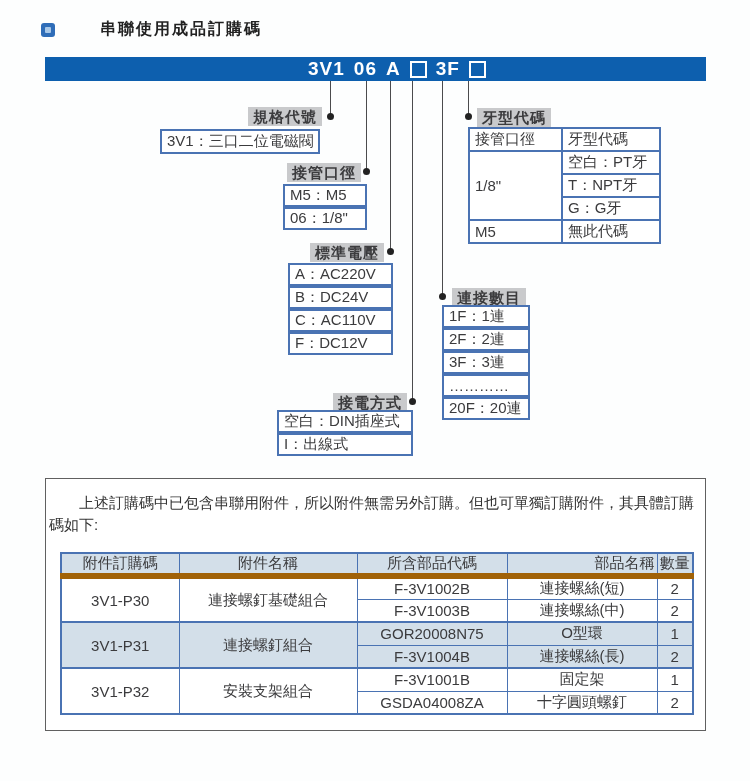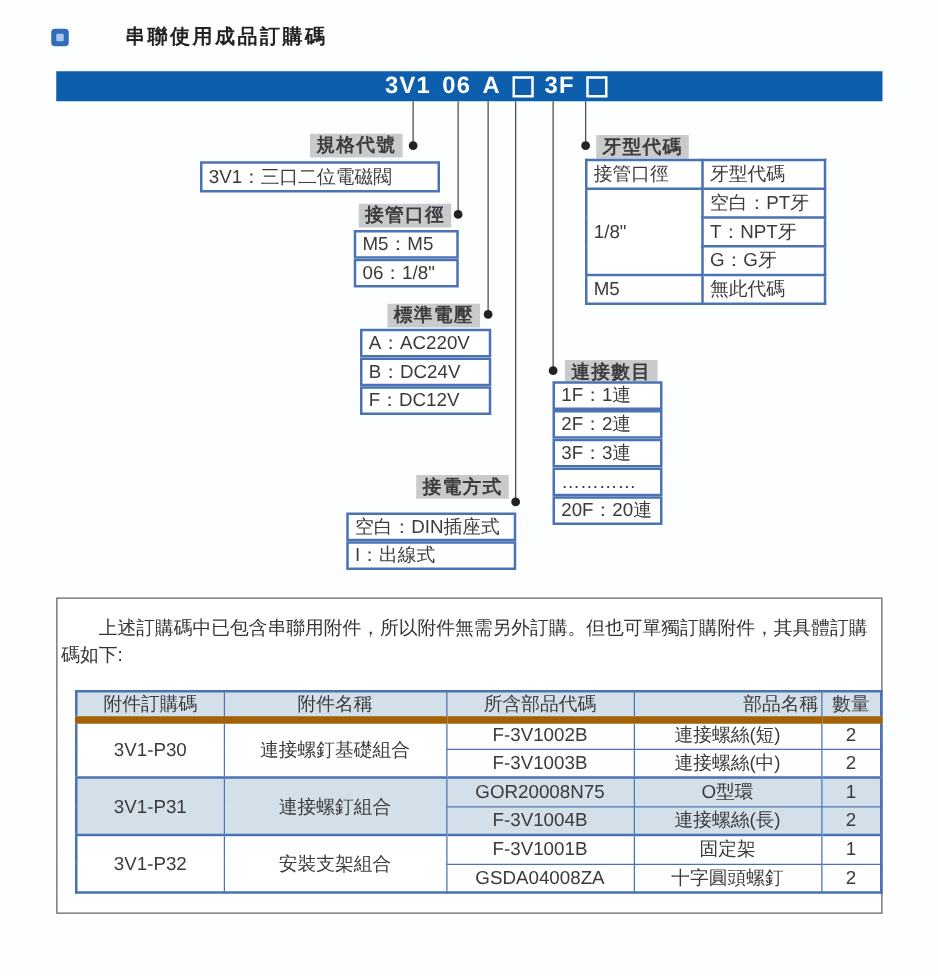--- a/index.html
+++ b/index.html
@@ -83,36 +83,37 @@
   <div class="vline" style="left:412px;top:81px;height:318px;"></div>
   <div class="dot" style="left:409px;top:398px;"></div>
 
   <div class="vline" style="left:442px;top:81px;height:213px;"></div>
   <div class="dot" style="left:439px;top:293px;"></div>
 
   <div class="vline" style="left:468px;top:81px;height:33px;"></div>
   <div class="dot" style="left:465px;top:113px;"></div>
 
   <div class="seg-label" style="left:248px;top:107px;text-align:center;">規格代號</div>
-  <div class="vbox" style="left:160px;top:129px;width:192px;height:25px;">3V1：三口二位電磁閥</div>
+  <div class="vbox" style="left:160px;top:129px;width:160px;height:25px;">3V1：三口二位電磁閥</div>
 
   <div class="seg-label" style="left:287px;top:163px;">接管口徑</div>
   <div class="vstack" style="left:283px;top:184px;width:84px;">
     <div class="vbox">M5：M5</div>
     <div class="vbox">06：1/8"</div>
   </div>
 
   <div class="seg-label" style="left:310px;top:243px;">標準電壓</div>
   <div class="vstack" style="left:288px;top:263px;width:105px;">
     <div class="vbox">A：AC220V</div>
     <div class="vbox">B：DC24V</div>
+    <div class="vbox">C：AC110V</div>
     <div class="vbox">F：DC12V</div>
   </div>
 
-  <div class="seg-label" style="left:333px;top:380px;">接電方式</div>
+  <div class="seg-label" style="left:333px;top:393px;">接電方式</div>
   <div class="vstack" style="left:277px;top:410px;width:136px;">
     <div class="vbox">空白：DIN插座式</div>
     <div class="vbox">I：出線式</div>
   </div>
 
   <div class="seg-label" style="left:452px;top:288px;">連接數目</div>
   <div class="vstack" style="left:442px;top:305px;width:88px;">
     <div class="vbox">1F：1連</div>
     <div class="vbox">2F：2連</div>
     <div class="vbox">3F：3連</div>
@@ -147,21 +148,21 @@
   <div class="outer-box"></div>
   <div class="note-text">上述訂購碼中已包含串聯用附件，所以附件無需另外訂購。但也可單獨訂購附件，其具體訂購碼如下:</div>
 
   <table class="acc-table">
     <tbody>
         <tr class="hdr">
       <td style="width:118px;">附件訂購碼</td>
       <td style="width:178px;">附件名稱</td>
       <td style="width:150px;">所含部品代碼</td>
       <td style="width:150px;text-align:right;">部品名稱</td>
-      <td style="width:48px;">數量</td>
+      <td style="width:36px;">數量</td>
     </tr>
     <tr class="grp-start">
       <td rowspan="2">3V1-P30</td>
       <td rowspan="2">連接螺釘基礎組合</td>
       <td>F-3V1002B</td>
       <td>連接螺絲(短)</td>
       <td>2</td>
     </tr>
     <tr>
       <td>F-3V1003B</td>

